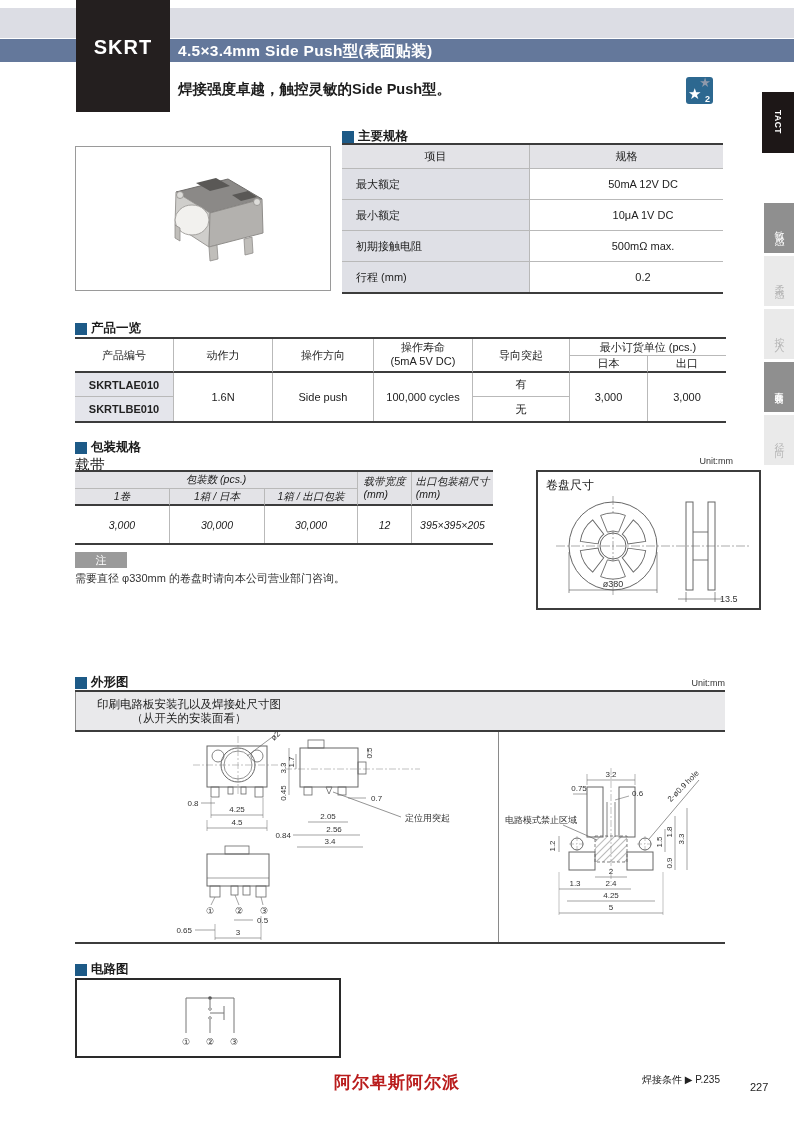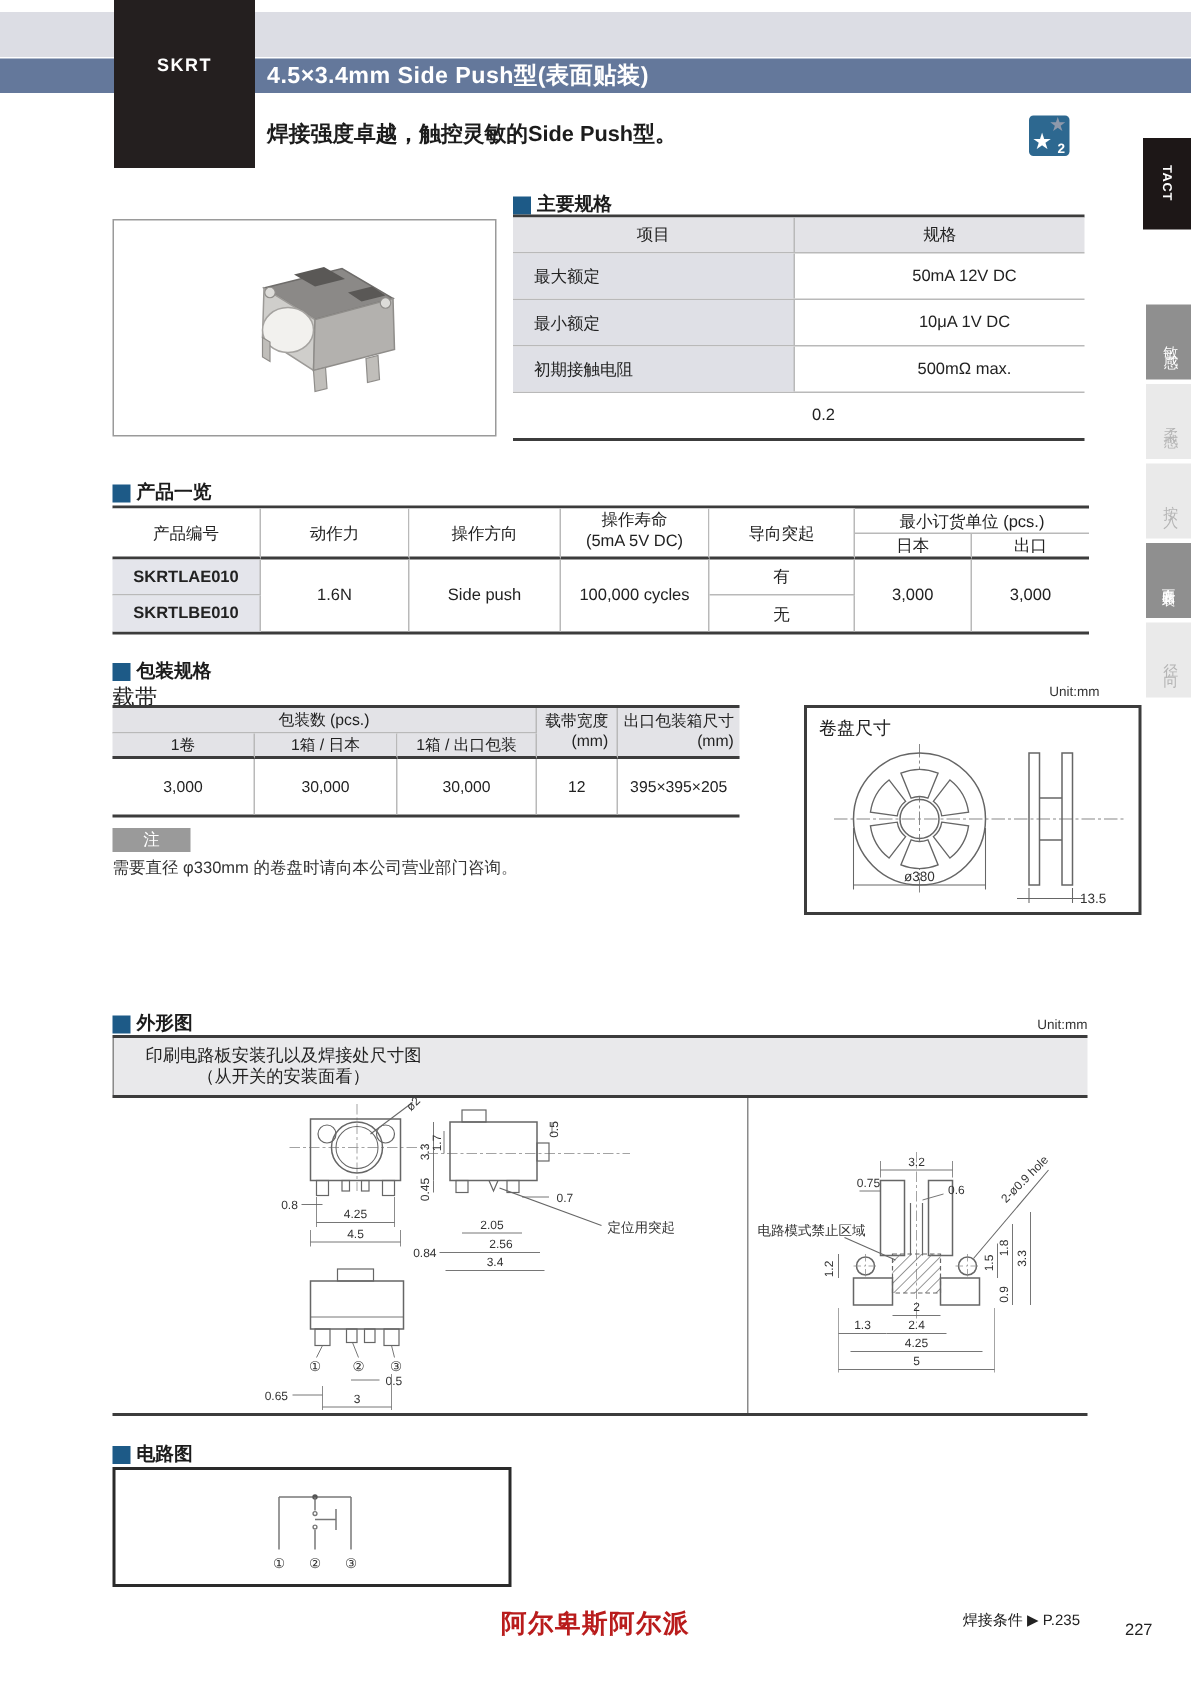--- a/index.html
+++ b/index.html
@@ -6,21 +6,21 @@
   html,body { background:#fff; }
   body { font-family:"Liberation Sans","DejaVu Sans",sans-serif; color:#222; }
   .page { position:relative; width:794px; height:1123px; background:#fff; overflow:hidden; margin:0 auto; }
   .abs { position:absolute; }
 
   
   .band-gray { left:0; top:8px; width:794px; height:30px; background:#dcdde4; }
   .band-blue { left:0; top:39px; width:794px; height:23px; background:#64789b; }
   .band-blue .ttl { position:absolute; left:178px; top:0; line-height:23px; color:#fff; font-weight:bold; font-size:15.5px; letter-spacing:.3px; }
   .model-box { left:76px; top:0; width:94px; height:112px; background:#241f1f; text-align:center; }
-  .model-box span { display:block; margin-top:36px; color:#fff; font-weight:bold; font-size:12px; letter-spacing:1px; }
+  .model-box span { display:block; margin-top:36px; color:#fff; font-weight:bold; font-size:20px; letter-spacing:1px; }
   .subtitle { left:178px; top:80px; font-weight:bold; font-size:14.5px; color:#1c1c1c; }
 
   .star-badge { left:686px; top:77px; width:27px; height:27px; background:#2d6890; border-radius:3px; }
   .star-gray { position:absolute; right:2px; top:-2px; color:#8e99ab; font-size:13px; }
   .star-white { position:absolute; left:2px; bottom:1px; color:#fff; font-size:15px; }
   .star-num { position:absolute; right:3px; bottom:0px; color:#fff; font-size:9px; font-weight:bold; }
 
   
   .tact-tab { left:762px; top:92px; width:32px; height:61px; background:#1d1717; color:#fff;
               writing-mode:vertical-rl; font-size:8.5px; font-weight:bold; text-align:center; line-height:32px; letter-spacing:.5px; }
@@ -58,21 +58,21 @@
   .pc.hgrp { border-bottom:1px solid #b9b9b9; border-right:none; }
   .pc.partnum { background:#e4e5eb; font-weight:bold; }
   .pc.divb { border-bottom:1px solid #b9b9b9; }
   .preline { white-space:pre-line; line-height:1.25; }
 
   
   .pack-table { left:75px; top:470px; width:418px; display:grid;
                 grid-template-columns:95px 95px 93px 54px 81px;
                 grid-template-rows:17px 17px 37px;
                 border-top:2px solid #3c3c3c; border-bottom:2px solid #3c3c3c; font-size:10.5px; }
-  .kc { display:flex; align-items:center; justify-content:center; text-align:right; border-right:1px solid #b9b9b9; }
+  .kc { display:flex; align-items:center; justify-content:center; text-align:left; border-right:1px solid #b9b9b9;font-style:italic; }
   .kc.last { border-right:none; }
   .kc.hd { background:#e3e3e7; }
   .kc.hb { border-bottom:2px solid #3c3c3c; }
   .kc.qty { border-bottom:1px solid #b9b9b9; border-right:1px solid #b9b9b9; }
 
   .reel-box { left:536px; top:470px; width:225px; height:140px; border:2px solid #3c3c3c; background:#fff; }
   .reel-title { position:absolute; left:8px; top:5px; font-size:12px; color:#1c1c1c; }
 
   .note-label { left:75px; top:552px; width:52px; height:16px; background:#9a9a9a; color:#fff; font-size:11px; text-align:center; line-height:16px; }
   .note-text { left:75px; top:571px; font-size:11px; color:#333; }
@@ -155,20 +155,21 @@
     </div>
     <div class="spec-row">
       <div class="sc l">最小额定</div>
       <div class="sc r">10μA 1V DC</div>
     </div>
     <div class="spec-row">
       <div class="sc l">初期接触电阻</div>
       <div class="sc r">500mΩ max.</div>
     </div>
     <div class="spec-row">
+      <div class="sc l">行程 (mm)</div>
       <div class="sc r">0.2</div>
     </div>
   </div>
 
   <div class="abs sec-title" style="left:75px;top:320px">
     <span class="marker"></span>
     <span>产品一览</span>
   </div>
   <div class="abs prod-table">
     <div class="pc hcell" style="grid-area:1/1/3/2">产品编号</div>

